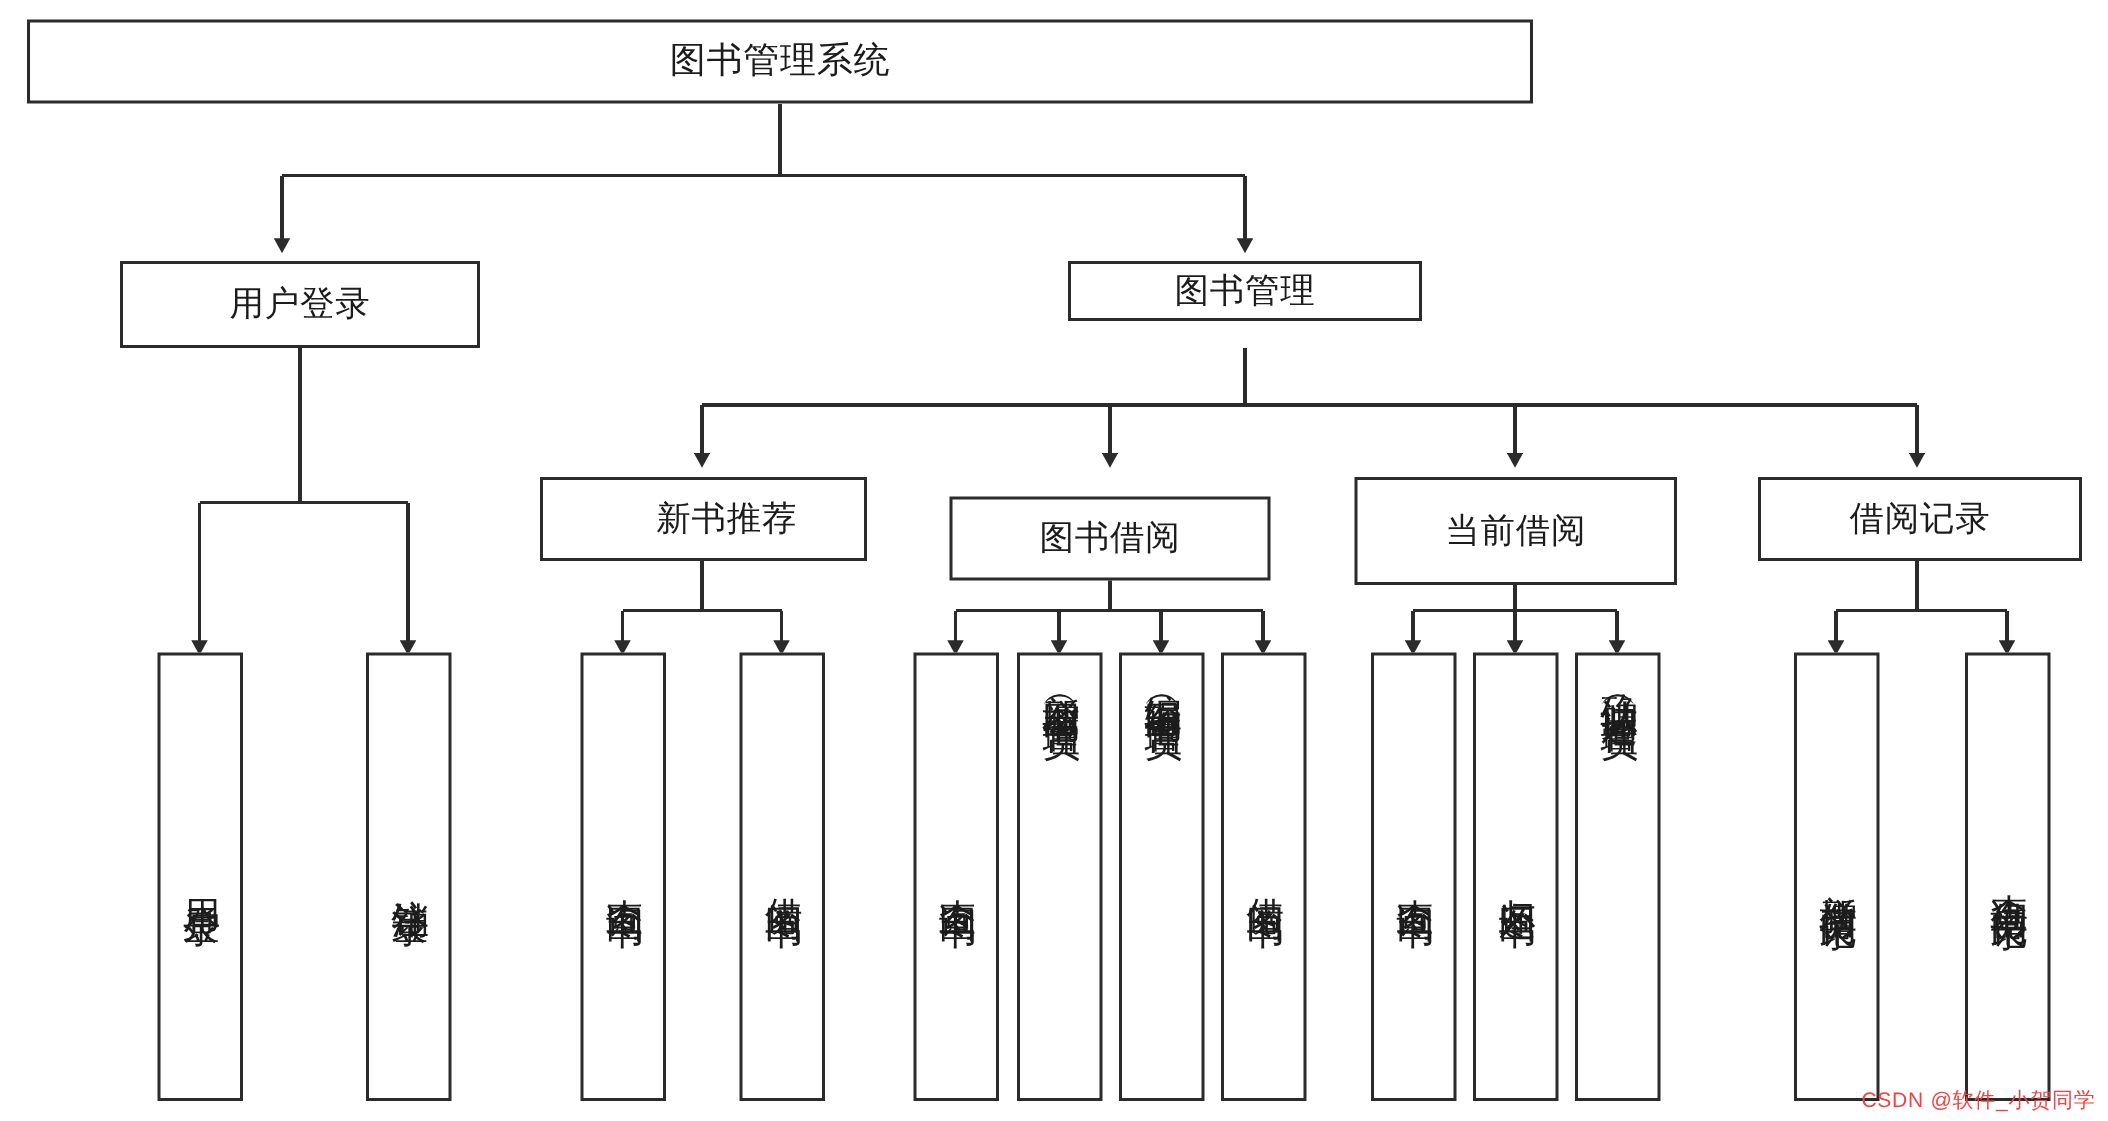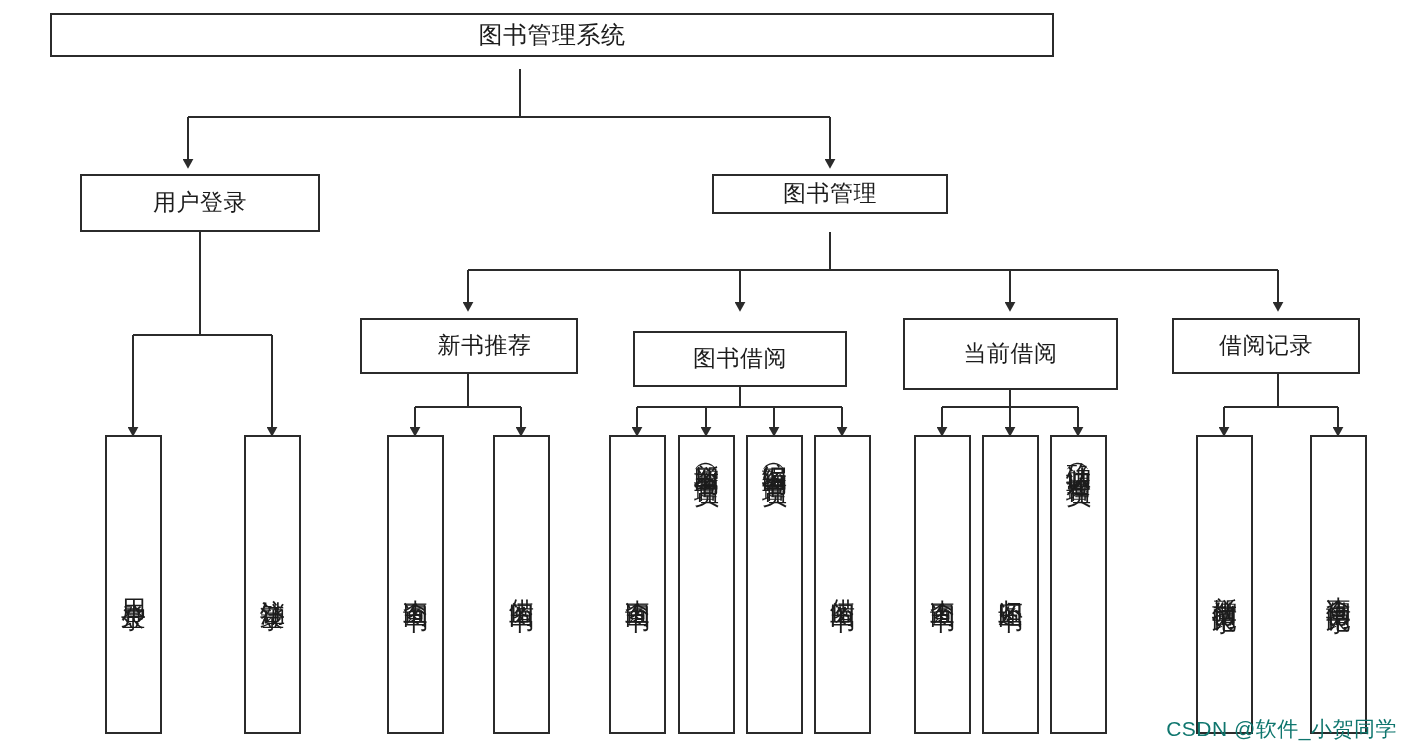--- a/index.html
+++ b/index.html
@@ -62,22 +62,22 @@
     text-orientation: upright;
     font-size: 25px;
     letter-spacing: 3px;
     line-height: 1;
     white-space: nowrap;
   }
   .watermark {
     position: absolute;
     right: 8px;
     bottom: 4px;
-    font-size: 21px;
-    color: #0f766e;
+    font-size: 14px;
+    color: #ef4444;
     white-space: nowrap;
     letter-spacing: 0.5px;
     pointer-events: none;
   }
 </style>
 </head>
 <body>
 
 <div id="diagram-root">
 
@@ -127,21 +127,21 @@
       <path d="M1010,407 L1010,428" marker-end="url(#arrow)"></path>
       <path d="M1078,407 L1078,428" marker-end="url(#arrow)"></path>
 
       <path d="M1278,374 L1278,407"></path>
       <path d="M1224,407 L1338,407"></path>
       <path d="M1224,407 L1224,428" marker-end="url(#arrow)"></path>
       <path d="M1338,407 L1338,428" marker-end="url(#arrow)"></path>
     </g>
   </svg>
 
-  <div class="node-box" style="left:18px; top:13px; width:1004px; height:44px;margin-left:32px;">
+  <div class="node-box" style="left:18px; top:13px; width:1004px; height:56px;">
     <span class="node-label root-label">图书管理系统</span>
   </div>
 
   <div class="node-box" style="left:80px; top:174px; width:240px; height:58px;">
     <span class="node-label h-label">用户登录</span>
   </div>
 
   <div class="node-box" style="left:712px; top:174px; width:236px; height:40px;">
     <span class="node-label h-label">图书管理</span>
   </div>
@@ -151,21 +151,21 @@
   </div>
 
   <div class="node-box" style="left:633px; top:331px; width:214px; height:56px;">
     <span class="node-label h-label">图书借阅</span>
   </div>
 
   <div class="node-box" style="left:903px; top:318px; width:215px; height:72px;">
     <span class="node-label h-label">当前借阅</span>
   </div>
 
-  <div class="node-box" style="left:1172px; top:318px; width:188px; height:56px;">
+  <div class="node-box" style="left:1172px; top:318px; width:216px; height:56px;">
     <span class="node-label h-label">借阅记录</span>
   </div>
 
   <div class="node-box v-box center-v" style="left:105px; top:435px; width:57px; height:299px;">
     <span class="node-label v-label">用户登录</span>
   </div>
 
   <div class="node-box v-box center-v" style="left:244px; top:435px; width:57px; height:299px;">
     <span class="node-label v-label">注销登录</span>
   </div>

